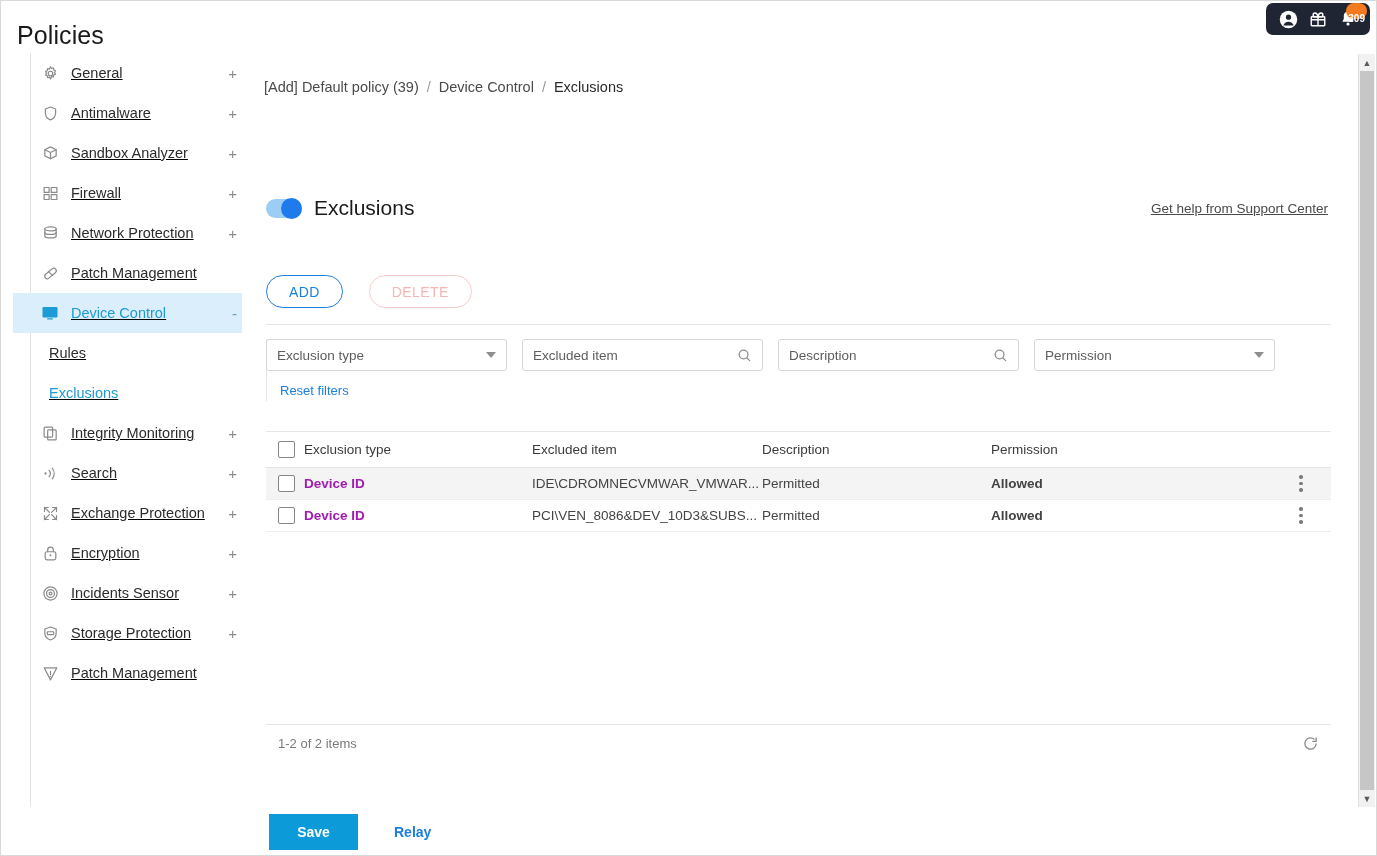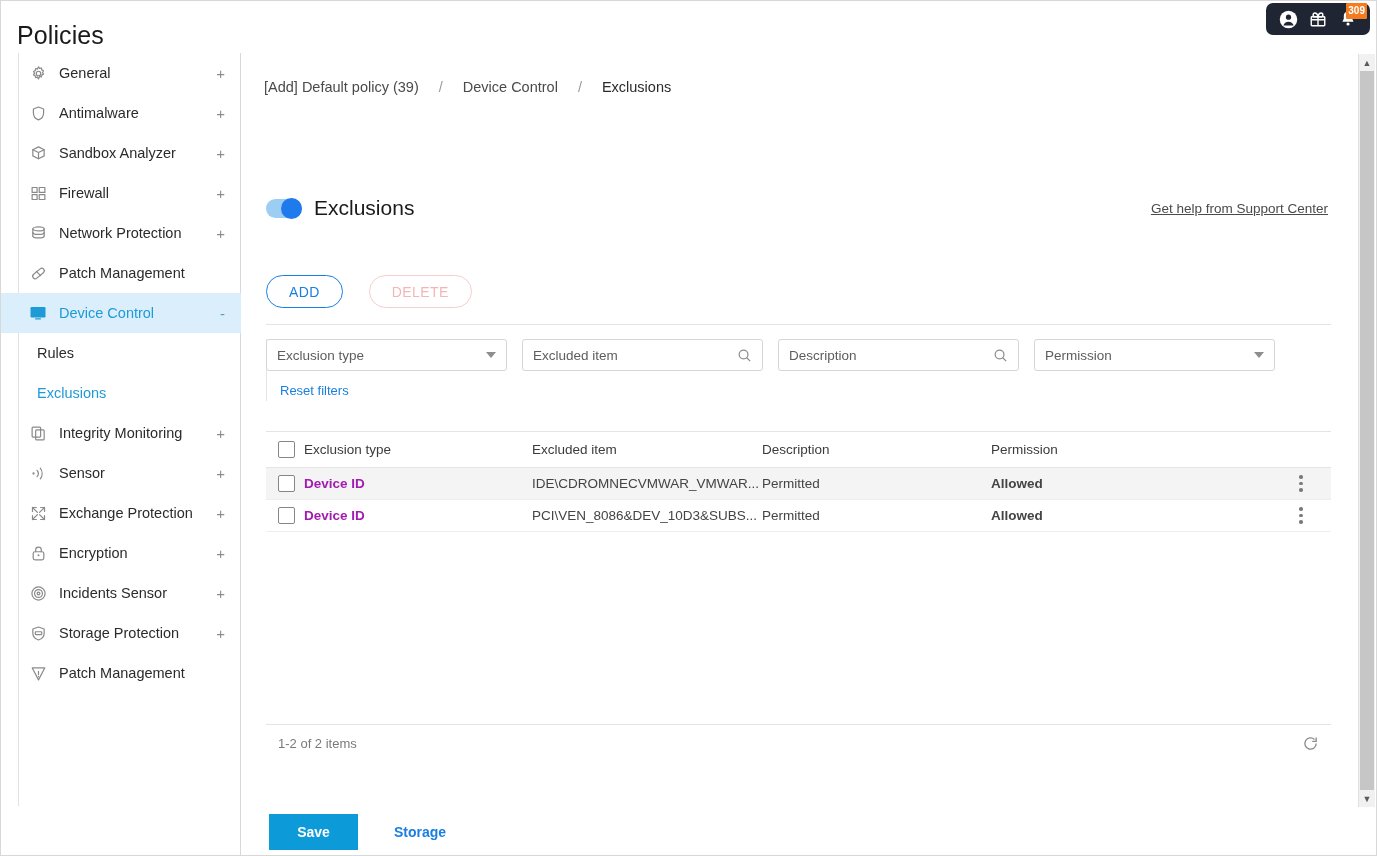--- a/index.html
+++ b/index.html
@@ -47,32 +47,33 @@
   }
   .topright svg { display: block; }
   .badge {
     position: absolute;
     top: -3px; right: -6px;
     background: #f47b20;
     color: #fff;
     font-size: 10px;
     line-height: 15px;
     min-width: 20px; height: 16px;
-    border-radius: 1px;
+    border-radius: 8px;
     text-align: center;
     font-weight: 600;
-    padding: 0 2px;
+    padding: 8px 2px;
   }
 
   
   #sidebar {
     position: absolute;
-    left: 0; top: 52px;
+    left: 12px; top: 52px;
     width: 240px; height: 804px;
     background: #fff;
+    text-decoration: underline;
   }
   #sidebar .vline {
     position: absolute;
     left: 17px; top: 0;
     width: 1px; height: 753px;
     background: #e2e2e2;
   }
   #sidebar .rline {
     position: absolute;
     right: 0; top: 0;
@@ -128,21 +129,21 @@
     width: 1095px; height: 756px;
     background: #fff;
     border-bottom: 1px solid #e2e2e2;
   }
   .breadcrumb {
     position: absolute;
     left: 22px; top: 26px;
     font-size: 14.5px;
     color: #4a4a4a;
     display: flex;
-    gap: 20px;
+    gap: 8px;
     align-items: flex-start;
   }
   .breadcrumb .sep { color: #9b9b9b; }
   .breadcrumb .crumb { cursor: pointer; }
   .breadcrumb .crumb.last { color: #2b2b2b; }
 
   .section-head {
     position: absolute;
     left: 24px; top: 143px;
     display: flex; align-items: center; gap: 12px;
@@ -494,21 +495,21 @@
           <span class="plus">+</span>
         </div>
         <div class="nav-item">
           <span class="nicon">
             <svg width="17" height="17" viewBox="0 0 24 24" fill="none" stroke="currentColor" stroke-width="1.7" stroke-linecap="round" stroke-linejoin="round">
               <circle cx="5" cy="12" r="1.6" fill="currentColor" stroke="none"></circle>
               <path d="M10 7.5a7 7 0 0 1 0 9"></path>
               <path d="M14.5 4.5a12 12 0 0 1 0 15"></path>
             </svg>
           </span>
-          <span class="nlabel">Sensor</span>
+          <span class="nlabel">Search</span>
           <span class="plus">+</span>
         </div>
         <div class="nav-item">
           <span class="nicon">
             <svg width="17" height="17" viewBox="0 0 24 24" fill="none" stroke="currentColor" stroke-width="1.7" stroke-linecap="round" stroke-linejoin="round">
               <path d="M3.5 3.5h5.5M3.5 3.5v5.5M3.5 3.5l7 7"></path>
               <path d="M20.5 3.5H15M20.5 3.5V9M20.5 3.5l-7 7"></path>
               <path d="M3.5 20.5h5.5M3.5 20.5V15M3.5 20.5l7-7"></path>
               <path d="M20.5 20.5H15M20.5 20.5V15M20.5 20.5l-7-7"></path>
             </svg>
@@ -678,21 +679,21 @@
               <path d="M20 3.5V9h-5.5"></path>
             </svg>
         </span>
       </div>
 
     </div>
   </div>
 
   <div id="bottombar">
     <button class="save-btn">Save</button>
-    <button class="cancel-btn">Storage</button>
+    <button class="cancel-btn">Relay</button>
   </div>
 
   <div id="vscroll">
     <div class="arw">▲</div>
     <div class="thumb"></div>
     <div class="arw bot">▼</div>
   </div>
 
 </div>
 

